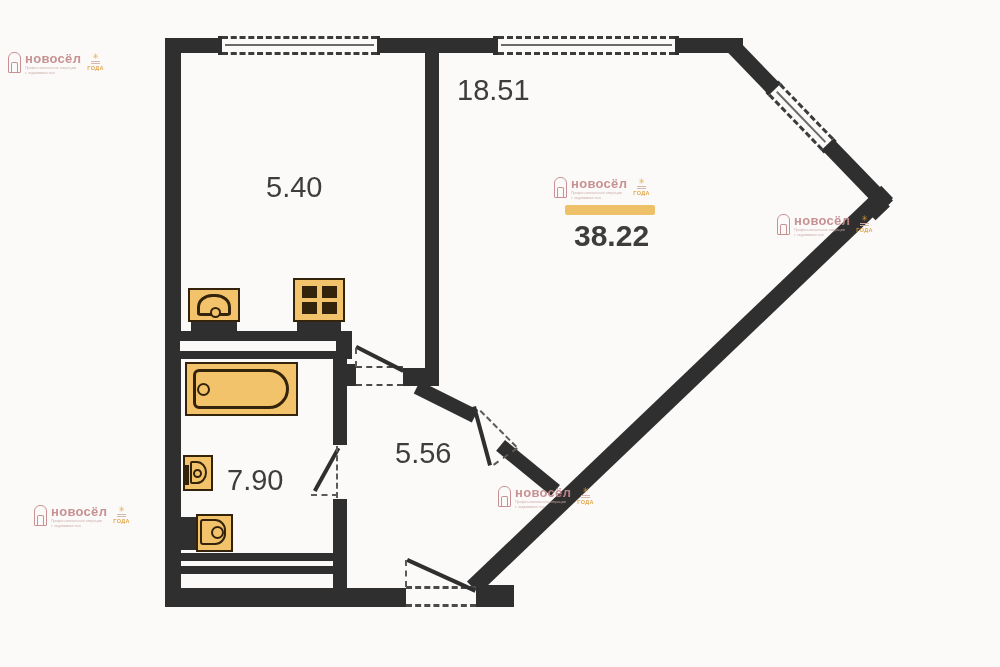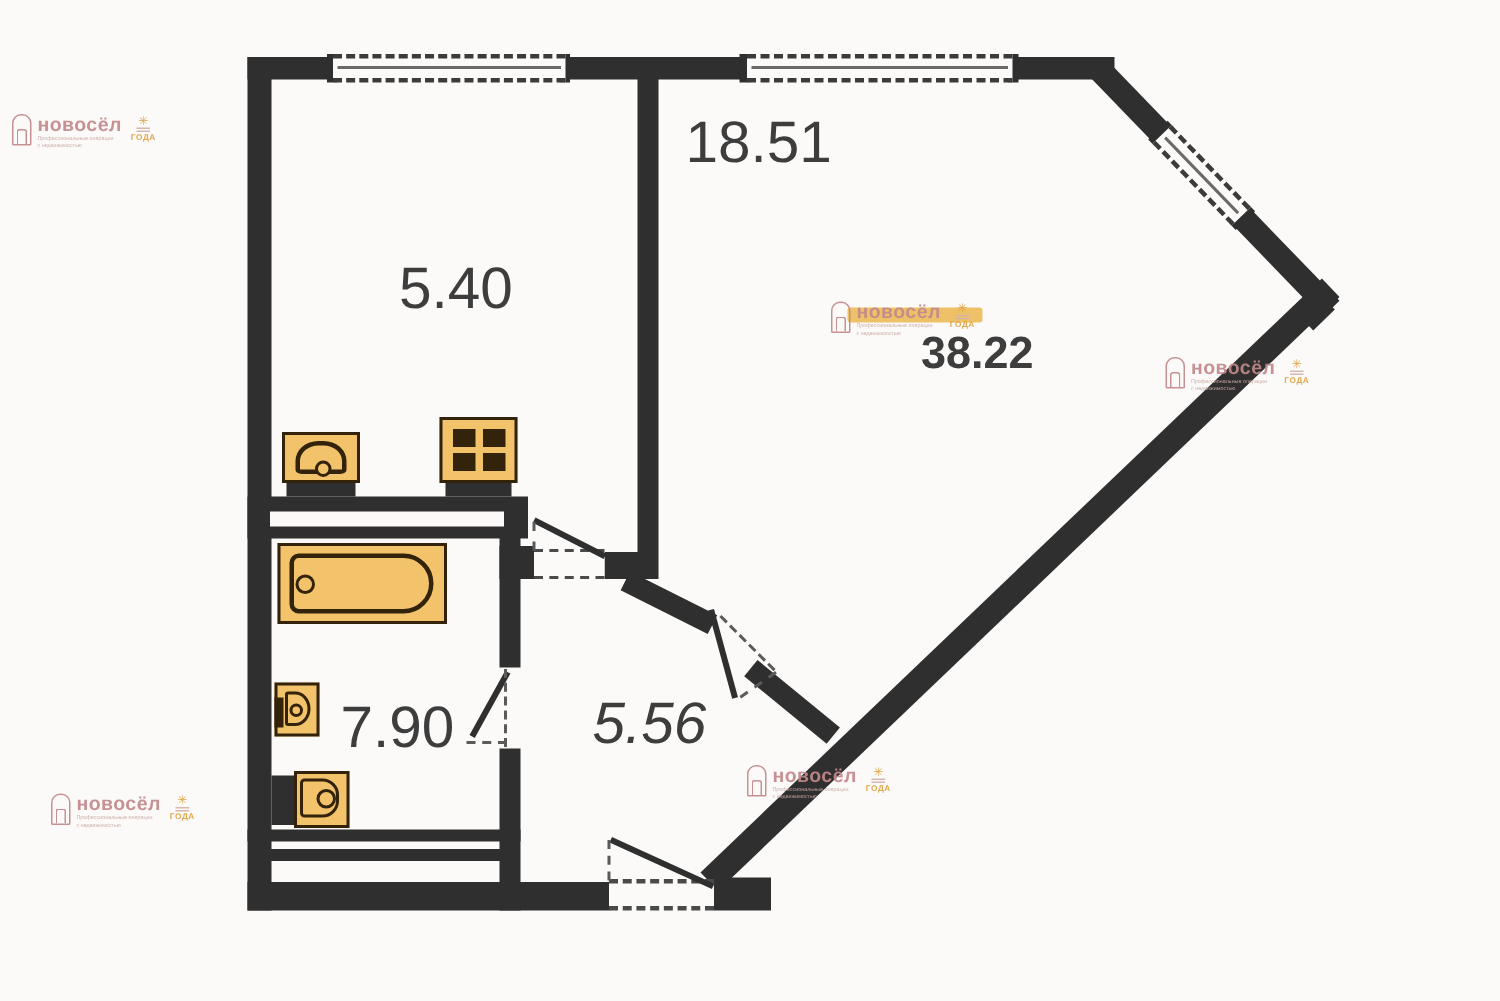--- a/index.html
+++ b/index.html
@@ -19,25 +19,25 @@
        border-bottom:2px dashed #4a4a4a;z-index:12;box-sizing:border-box;}
   .leaf{position:absolute;background:var(--wall);height:4px;transform-origin:0 0;z-index:13;}
   .dashline-h{position:absolute;border-top:2px dashed #5a5a5a;height:0;transform-origin:0 0;z-index:13;}
   .dashline-v{position:absolute;border-left:2px dashed #5a5a5a;width:0;z-index:13;}
   .fix{position:absolute;background:var(--fix-fill);border:2px solid var(--fix-line);
        box-sizing:border-box;z-index:15;}
   .fix .inner{position:absolute;border:3px solid var(--fix-line);box-sizing:border-box;}
   .fix .dot{position:absolute;border:2px solid var(--fix-line);border-radius:50%;background:var(--fix-fill);}
   .base{position:absolute;background:var(--wall);z-index:14;}
   .sq{position:absolute;background:var(--fix-line);}
-  .room-label{position:absolute;font-size:39px;color:var(--label);z-index:20;letter-spacing:0;}
+  .room-label{position:absolute;font-size:29px;color:var(--label);z-index:20;letter-spacing:0;}
   .room-label.bold{font-weight:700;font-size:30px;}
   .accent-bar{position:absolute;background:var(--accent);z-index:20;border-radius:2px;}
   
-  .wm{position:absolute;display:flex;align-items:flex-start;gap:4px;z-index:40;opacity:.92;transform-origin:0 0;margin-top:24px;}
+  .wm{position:absolute;display:flex;align-items:flex-start;gap:4px;z-index:40;opacity:.92;transform-origin:0 0;}
   .wm-logo{width:13px;height:21px;border:1.5px solid var(--wm-pink);border-radius:6px 6px 1px 1px;
            position:relative;flex:none;box-sizing:border-box;}
   .wm-logo:after{content:"";position:absolute;left:2px;bottom:0;width:5px;height:9px;
            border:1.2px solid var(--wm-pink);border-bottom:none;border-radius:2px 2px 0 0;}
   .wm-brand{font-size:13px;font-weight:700;color:var(--wm-pink);line-height:1.1;letter-spacing:.3px;}
   .wm-tag{font-size:3.6px;color:#c9a8a6;line-height:1.3;white-space:nowrap;}
   .wm-badge{display:flex;flex-direction:column;align-items:center;gap:1px;margin-left:2px;padding-top:1px;}
   .wm-star{font-size:8px;color:var(--wm-orange);line-height:.9;}
   .wm-bar{width:9px;height:1px;background:#d4b3a8;}
   .wm-word{font-size:5.5px;font-weight:700;color:var(--wm-orange);letter-spacing:.4px;}
@@ -134,23 +134,23 @@
 
   <div class="base" style="left:181px;top:517px;width:15px;height:33px;z-index:15;"></div>
   <div class="fix" style="left:196px;top:514px;width:37px;height:38px;">
     <div class="inner" style="left:2px;top:3px;width:26px;height:26px;border-width:2.5px;border-radius:3px 11px 11px 3px;"></div>
     <div class="dot" style="left:13px;top:10px;width:9px;height:9px;"></div>
   </div>
 
   <div class="room-label" style="left:457px;top:74px;">18.51</div>
   <div class="room-label" style="left:266px;top:171px;">5.40</div>
   <div class="accent-bar" style="left:565px;top:205px;width:90px;height:10px;"></div>
-  <div class="room-label bold" style="left:574px;top:219px;margin-left:40px;">38.22</div>
+  <div class="room-label bold" style="left:574px;top:219px;">38.22</div>
   <div class="room-label" style="left:227px;top:464px;">7.90</div>
-  <div class="room-label" style="left:395px;top:461px;font-style:italic;">5.56</div>
+  <div class="room-label" style="left:395px;top:437px;">5.56</div>
 
   <div class="wm" style="left:8px;top:52px;">
     <div class="wm-logo"></div>
     <div>
       <div class="wm-brand">новосёл</div>
       <div class="wm-tag">Профессиональные операции</div>
       <div class="wm-tag">с недвижимостью</div>
     </div>
     <div class="wm-badge">
       <div class="wm-star">✳</div>

